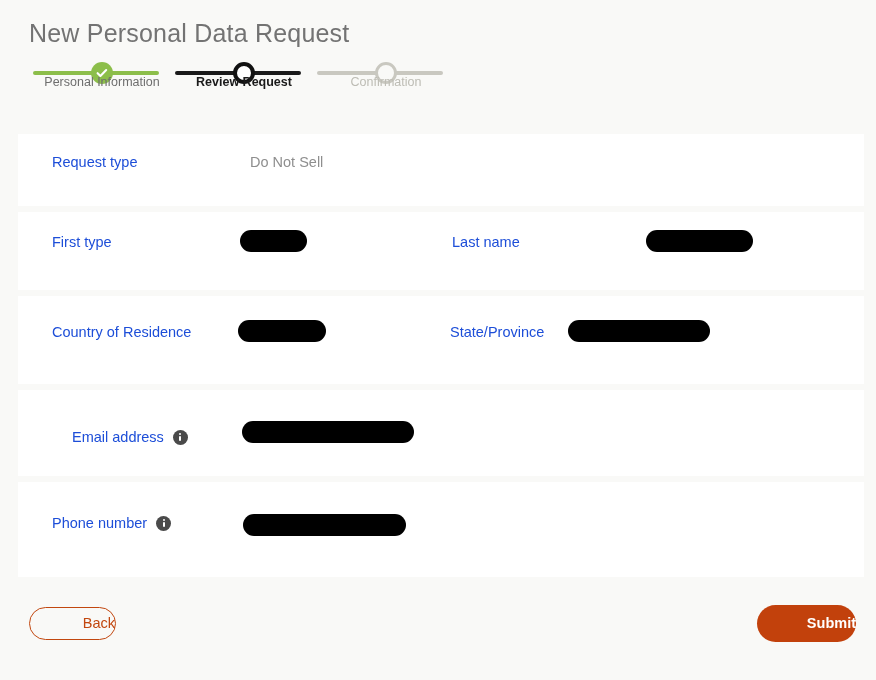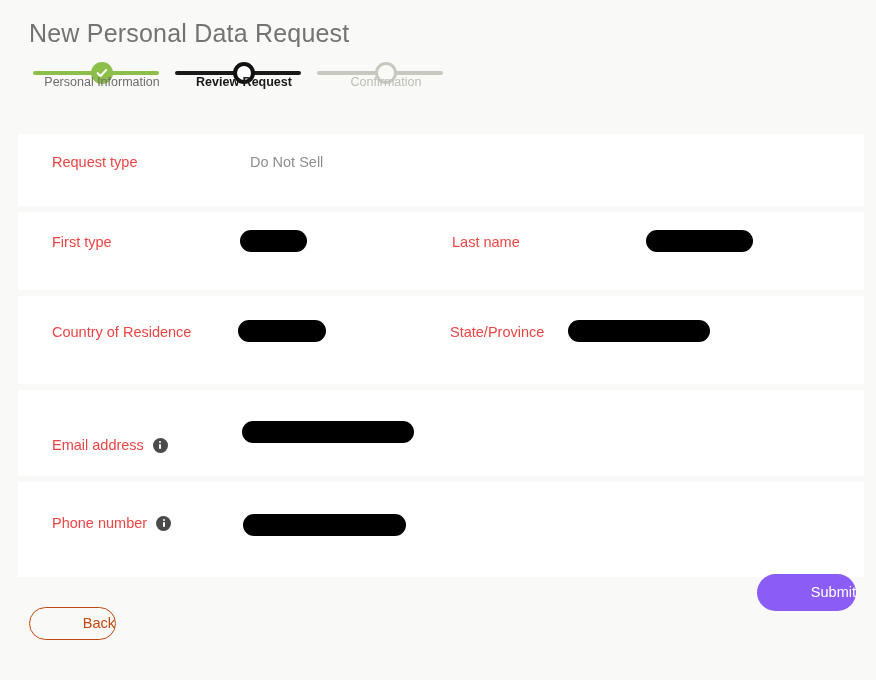--- a/index.html
+++ b/index.html
@@ -122,21 +122,21 @@
     position: absolute;
     display: flex;
     align-items: center;
     height: 22px;
   }
   .field-left  { left: 34px; }
   .field-right { left: 434px; }
 
   .field-label {
     font-size: 14.5px;
-    color: #ef4444;
+    color: #1d4ed8;
     line-height: 22px;
     white-space: nowrap;
   }
   .field-value {
     font-size: 14.5px;
     color: #8e8e8e;
     line-height: 22px;
     white-space: nowrap;
     text-align: right;
   }
@@ -195,28 +195,28 @@
     top: 607px;
     width: 87px;
     height: 33px;
     line-height: 31px;
     background: transparent;
     border: 1px solid #c2470f;
     color: #c2470f;
   }
   .btn-submit {
     left: 757px;
-    top: 574px;
+    top: 605px;
     width: 99px;
     height: 37px;
     line-height: 37px;
-    background: #8b5cf6;
+    background: #c2410c;
     border: none;
     color: #ffffff;
-    font-weight: 400;
+    font-weight: 700;
   }
 </style>
 </head>
 <body>
 
 <div class="page">
 
   <div class="page-title">New Personal Data Request</div>
 
   <div class="stepper">
@@ -272,21 +272,21 @@
     </div>
     <div class="redaction" style="left:220px; top:24px; width:88px; height:22px;"></div>
 
     <div class="field" style="left:432px; top:25px;">
       <span class="field-label">State/Province</span>
     </div>
     <div class="redaction" style="left:550px; top:24px; width:142px; height:22px;"></div>
   </div>
 
   <div class="card card-email">
-    <div class="field field-left" style="top:44px;">
+    <div class="field field-left" style="top:36px;margin-left:20px;">
       <span class="field-label">Email address</span>
       <span class="info-icon"></span>
     </div>
     <div class="redaction" style="left:224px; top:31px; width:172px; height:22px;"></div>
   </div>
 
   <div class="card card-phone">
     <div class="field field-left" style="top:30px;">
       <span class="field-label">Phone number</span>
       <span class="info-icon"></span>

